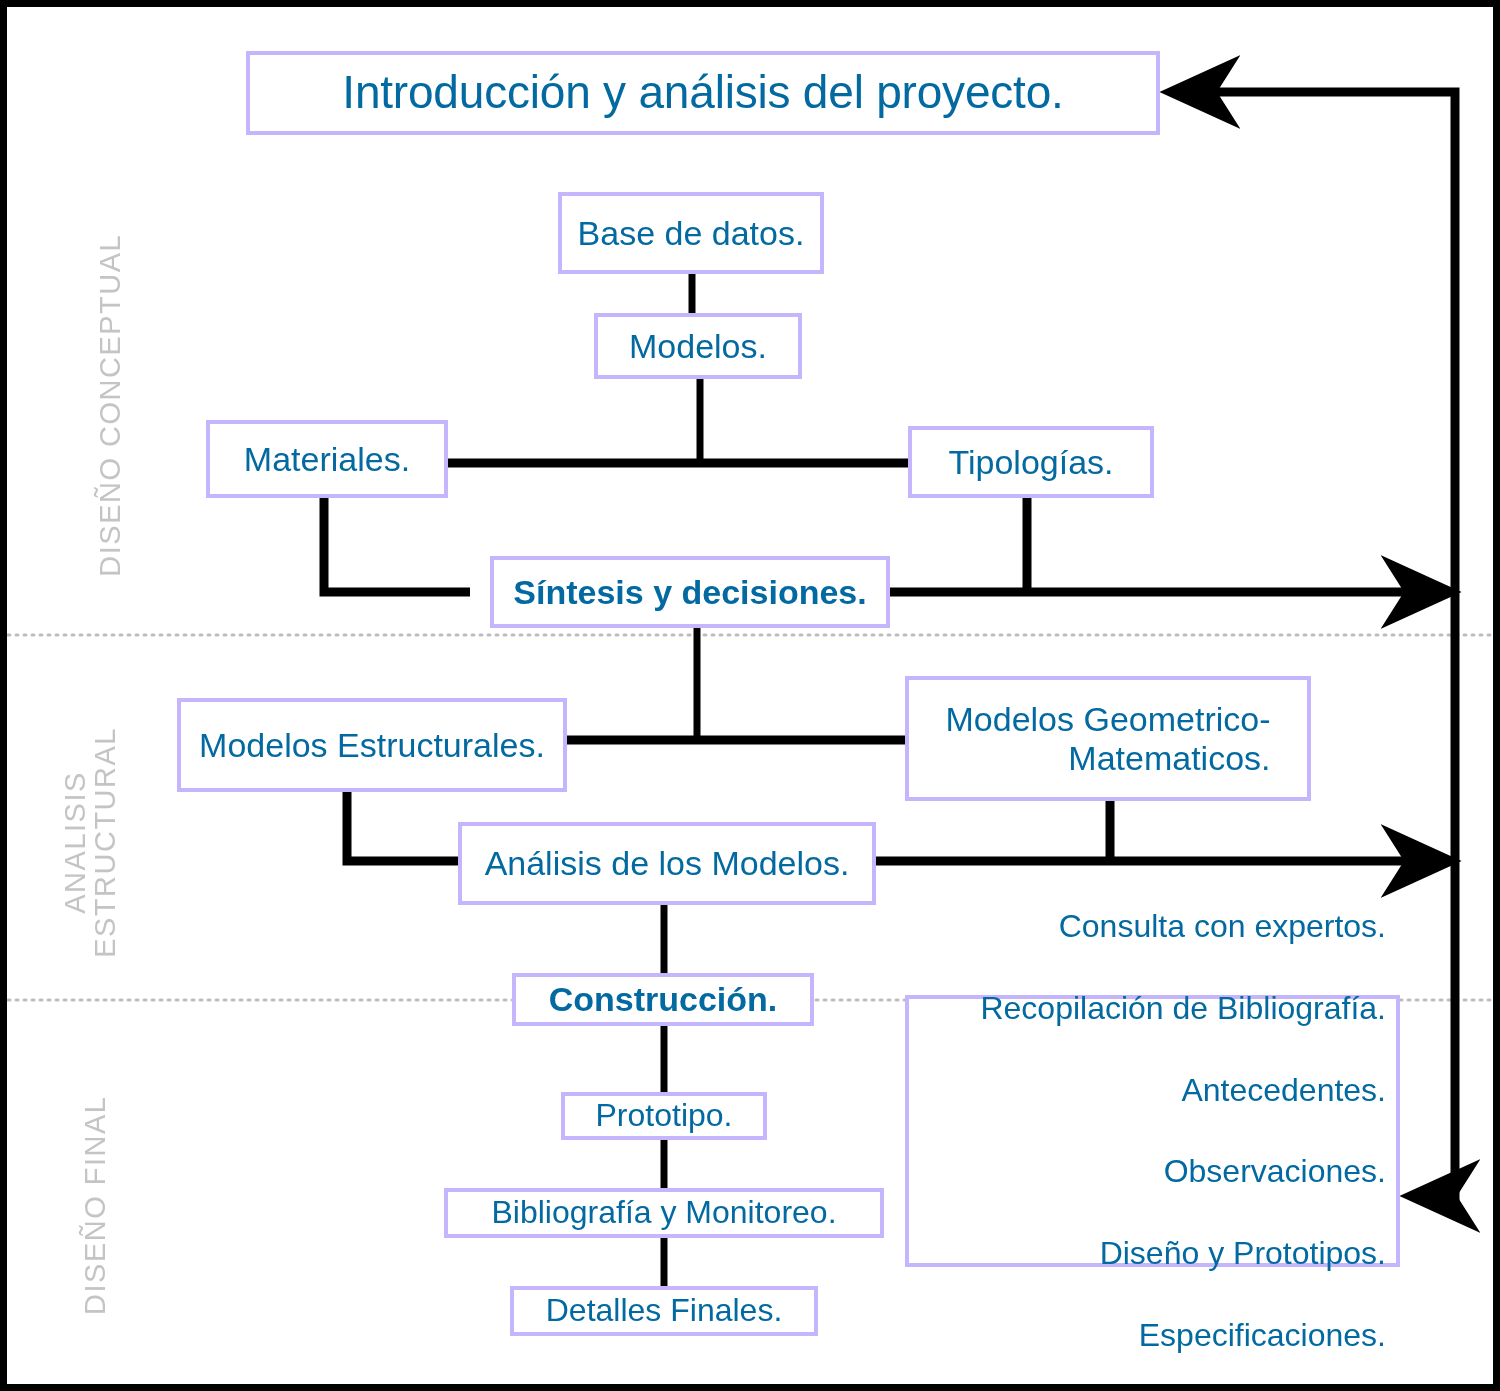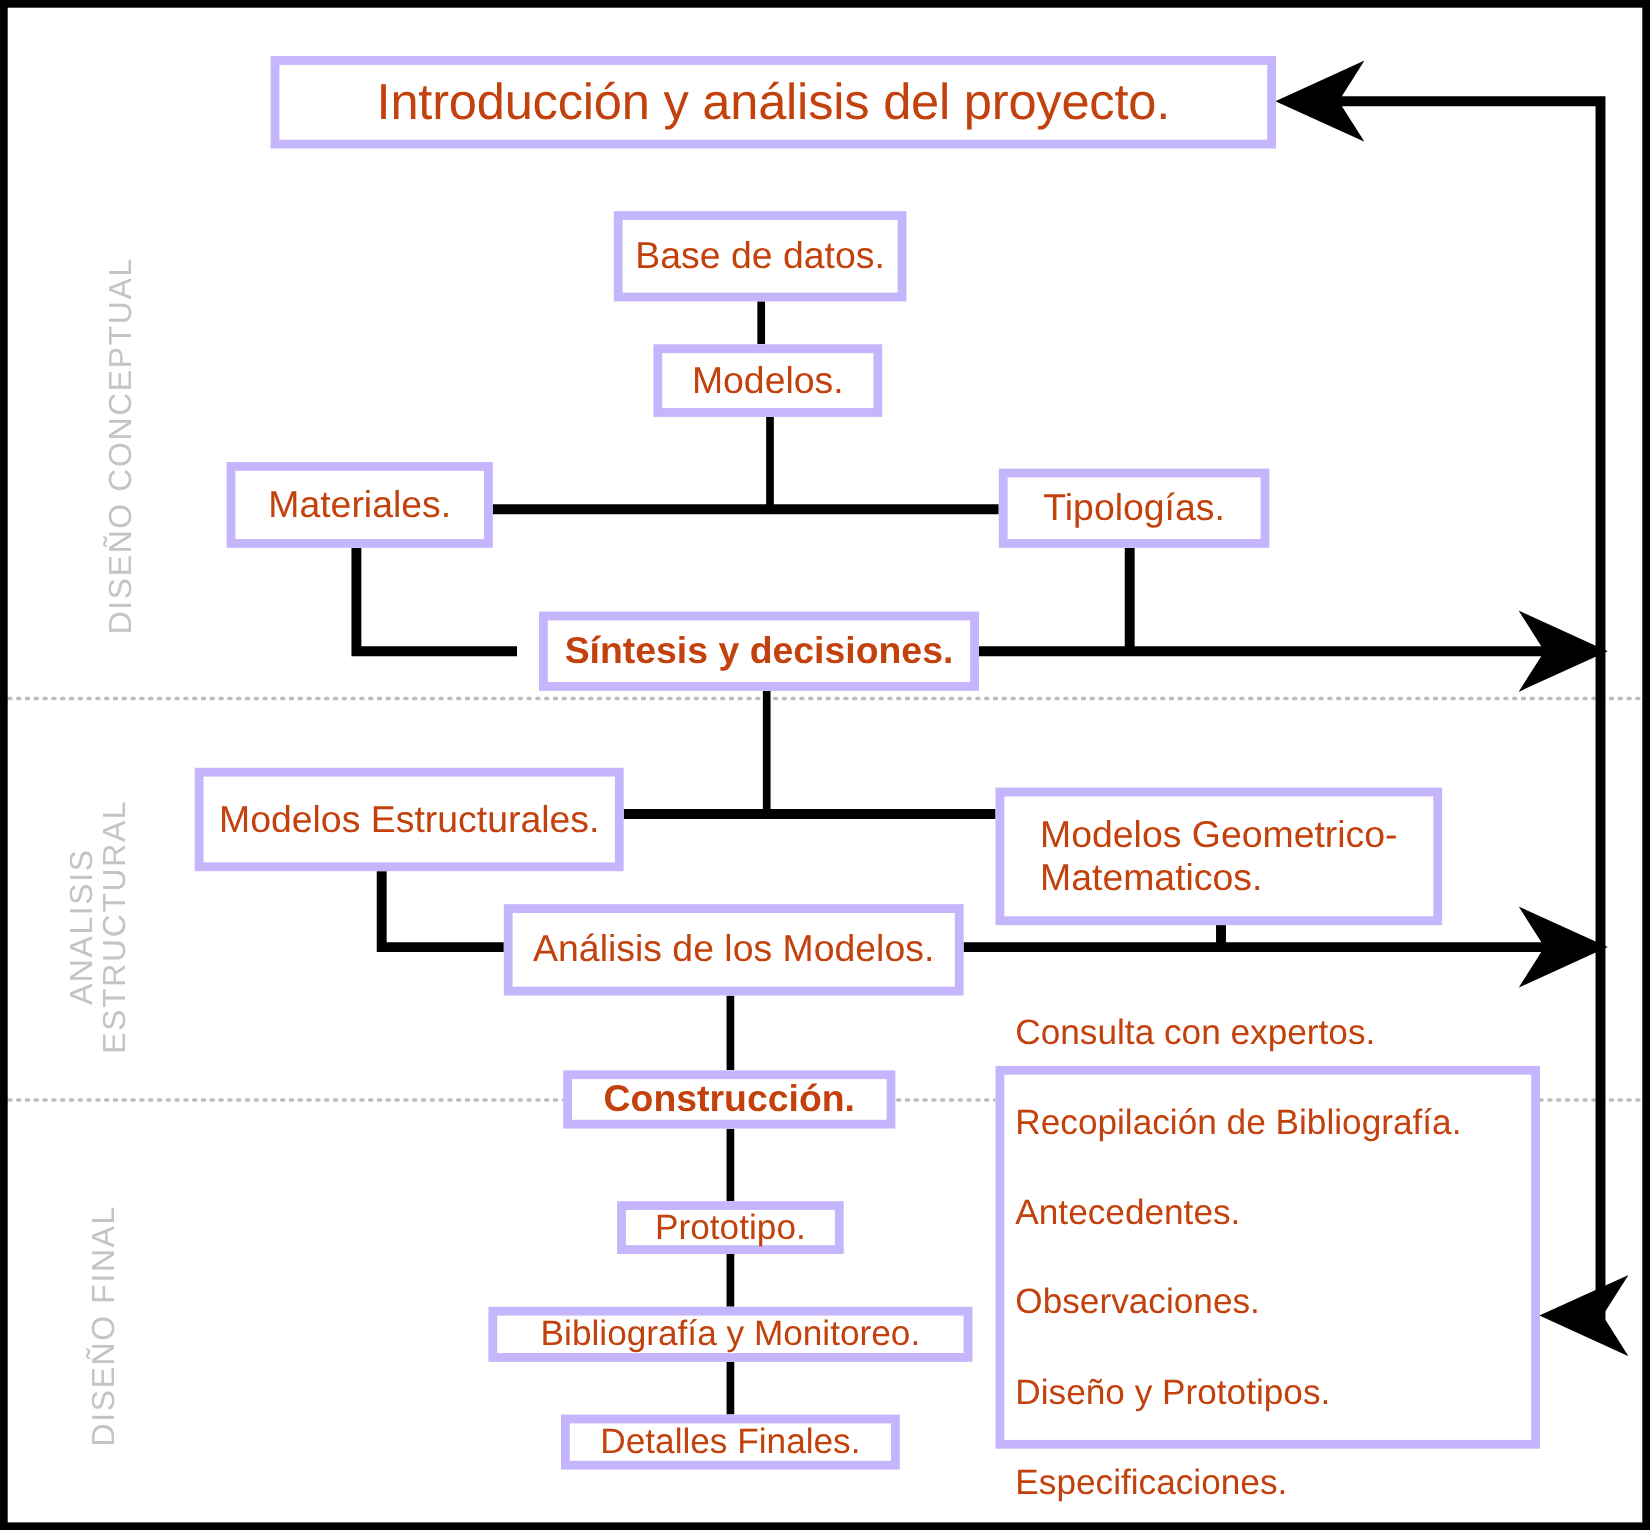--- a/index.html
+++ b/index.html
@@ -27,26 +27,26 @@
     position: absolute;
     left: 0; top: 0;
     width: 1500px;
     height: 1391px;
   }
   
   .node {
     position: absolute;
     box-sizing: border-box;
     background: #ffffff;
-    border: 8px solid #c4b5fd;
+    border: 4px solid #c4b5fd;
     display: flex;
     align-items: center;
     justify-content: center;
-    text-align: left;
-    color: #c2410c;
+    text-align: right;
+    color: #0369a1;
     line-height: 1.12;
     padding: 2px 10px;
     white-space: pre-line;
   }
   .node.bold { font-weight: bold; }
   .node.title-node {
     font-size: 46px;
     letter-spacing: -0.2px;
   }
   .node.std { font-size: 34px; }
@@ -137,34 +137,34 @@
   <div class="node std" style="left:594px; top:313px; width:208px; height:66px;">Modelos.</div>
 
   <div class="node std" style="left:908px; top:426px; width:246px; height:72px;">Tipologías.</div>
 
   <div class="node std" style="left:206px; top:420px; width:242px; height:78px;">Materiales.</div>
 
   <div class="node std bold" style="left:470px; top:556px; width:400px; height:72px;margin-left:20px;">Síntesis y decisiones.</div>
 
   <div class="node std" style="left:145px; top:698px; width:390px; height:94px;margin-left:32px;">Modelos Estructurales.</div>
 
-  <div class="node std" style="left:905px; top:716px; width:406px; height:125px;">Modelos Geometrico-
+  <div class="node std" style="left:905px; top:676px; width:406px; height:125px;">Modelos Geometrico-
 Matematicos.</div>
 
   <div class="node std" style="left:458px; top:822px; width:418px; height:83px;">Análisis de los Modelos.</div>
 
   <div class="node std bold" style="left:512px; top:973px; width:302px; height:53px;">Construcción.</div>
 
   <div class="node sm" style="left:561px; top:1092px; width:206px; height:48px;">Prototipo.</div>
 
   <div class="node sm" style="left:444px; top:1188px; width:440px; height:50px;">Bibliografía y Monitoreo.</div>
 
   <div class="node sm" style="left:510px; top:1286px; width:308px; height:50px;">Detalles Finales.</div>
 
-  <div class="node list-node" style="left:905px; top:969px; width:495px; height:348px;">
+  <div class="node list-node" style="left:905px; top:995px; width:495px; height:272px;">
     <div style="width:100%;">
       <div>Consulta con expertos.</div>
       <div>Recopilación de Bibliografía.</div>
       <div>Antecedentes.</div>
       <div>Observaciones.</div>
       <div>Diseño y Prototipos.</div>
       <div>Especificaciones.</div>
     </div>
   </div>
 

